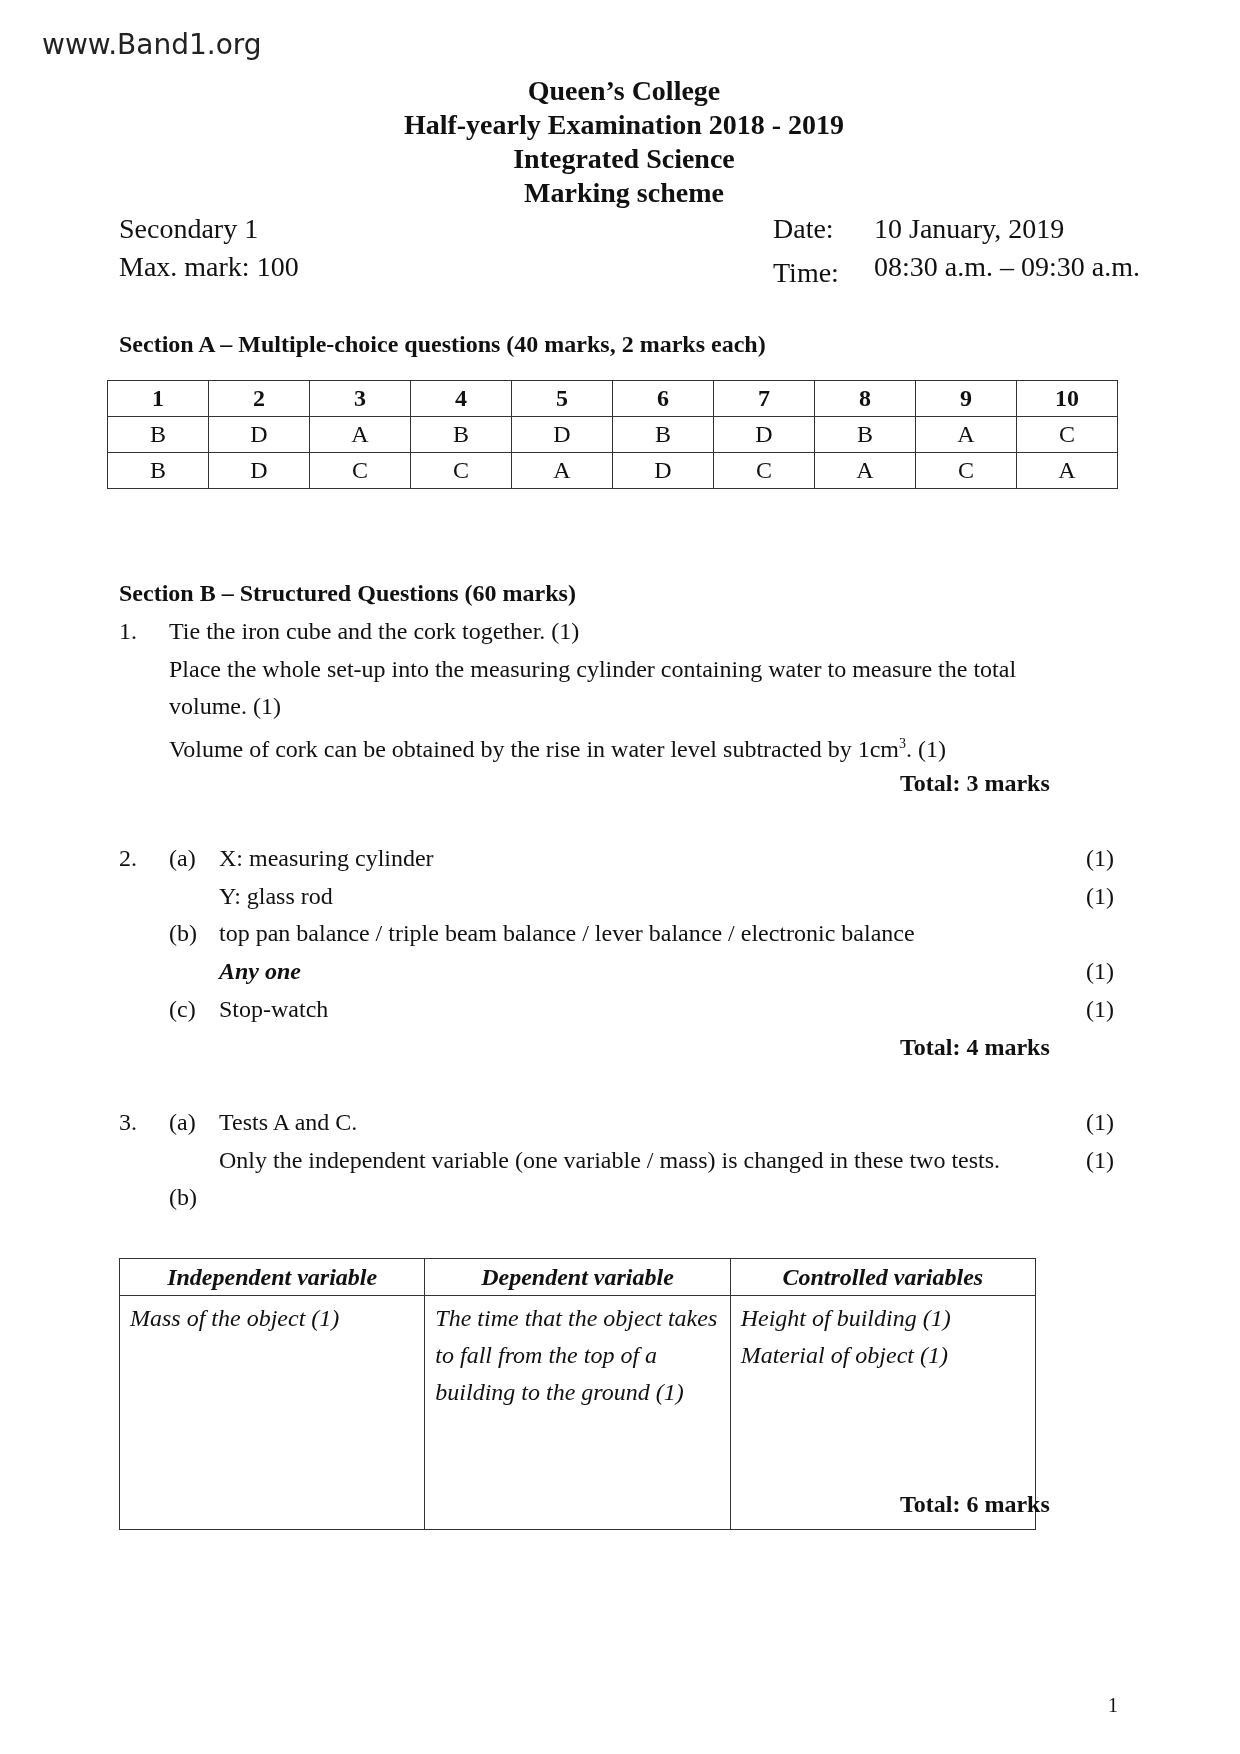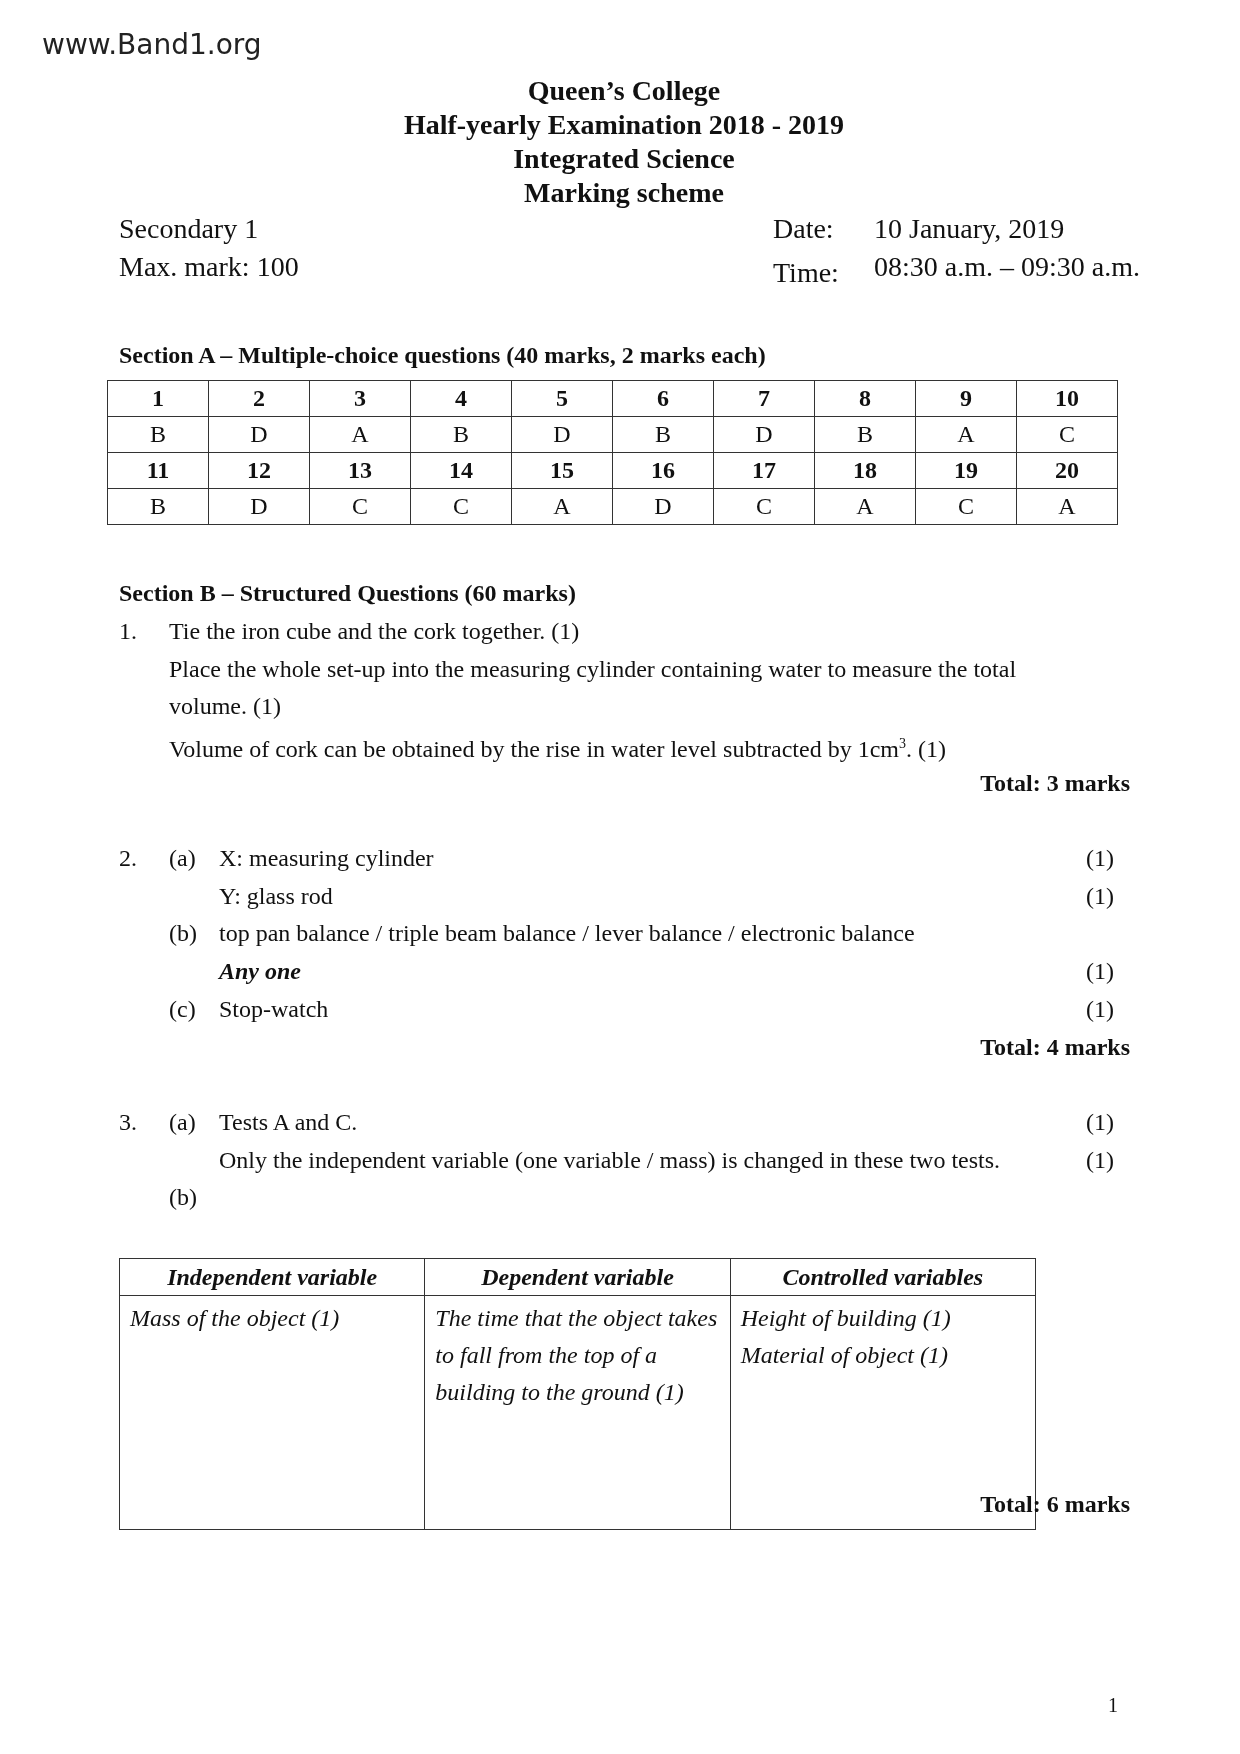--- a/index.html
+++ b/index.html
@@ -10,41 +10,41 @@
   .title { left:0; width:1248px; text-align:center; font-weight:bold; font-size:28px; line-height:34px; }
   .meta { font-size:28px; line-height:30px; }
   .bold { font-weight:bold; }
   .body { font-size:24px; line-height:30px; white-space:nowrap; }
   table.mc { position:absolute; left:107px; top:380px; width:1011px; border-collapse:collapse; }
   table.mc td { border:1.5px solid #333; text-align:center; font-size:24px; height:35px; padding:0; width:10%; }
   table.mc tr.num td { font-weight:bold; }
   table.vars { position:absolute; left:119px; top:1258px; width:917px; border-collapse:collapse;font-style:italic; }
   table.vars th { border:1.5px solid #333; font-size:24px; font-weight:bold; height:36px; width:33.33%; padding:0; }
   table.vars td { border:1.5px solid #333; vertical-align:top; font-size:24px; line-height:37px; height:225px; padding:4px 10px; }
-  .right { text-align:right; }
+  .right { }
   sup { font-size:14px; }
 </style>
 </head>
 <body>
 
 <div class="abs wm">www.Band1.org</div>
 
 <div class="abs title" style="top:74px">Queen’s College</div>
 <div class="abs title" style="top:108px">Half-yearly Examination 2018 - 2019</div>
 <div class="abs title" style="top:142px">Integrated Science</div>
 <div class="abs title" style="top:176px">Marking scheme</div>
 
 <div class="abs meta" style="left:119px; top:214px">Secondary 1</div>
 <div class="abs meta" style="left:119px; top:252px">Max. mark: 100</div>
 <div class="abs meta" style="left:773px; top:214px">Date:</div>
 <div class="abs meta" style="left:874px; top:214px">10 January, 2019</div>
 <div class="abs meta" style="left:773px; top:258px">Time:</div>
 <div class="abs meta" style="left:874px; top:252px">08:30 a.m. – 09:30 a.m.</div>
 
-<div class="abs body bold" style="left:119px; top:340px">Section A – Multiple-choice questions (40 marks, 2 marks each)</div>
+<div class="abs body bold" style="left:119px; top:329px">Section A – Multiple-choice questions (40 marks, 2 marks each)</div>
 
 <table class="mc">
   <tbody id="mc-body">
       <tr class="num">
         <td>1</td>
         <td>2</td>
         <td>3</td>
         <td>4</td>
         <td>5</td>
         <td>6</td>
@@ -57,32 +57,20 @@
         <td>B</td>
         <td>D</td>
         <td>A</td>
         <td>B</td>
         <td>D</td>
         <td>B</td>
         <td>D</td>
         <td>B</td>
         <td>A</td>
         <td>C</td>
-      </tr>
-      <tr class="num">
-        <td>11</td>
-        <td>12</td>
-        <td>13</td>
-        <td>14</td>
-        <td>15</td>
-        <td>16</td>
-        <td>17</td>
-        <td>18</td>
-        <td>19</td>
-        <td>20</td>
       </tr>
       <tr>
         <td>B</td>
         <td>D</td>
         <td>C</td>
         <td>C</td>
         <td>A</td>
         <td>D</td>
         <td>C</td>
         <td>A</td>

